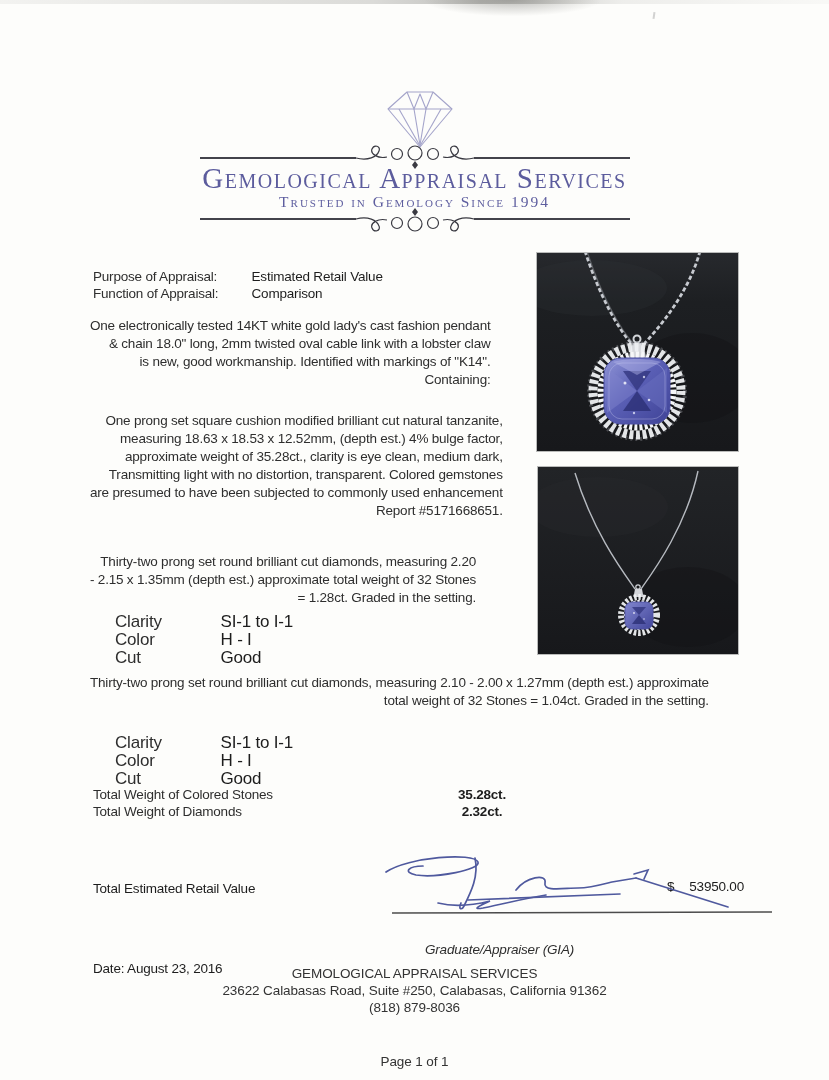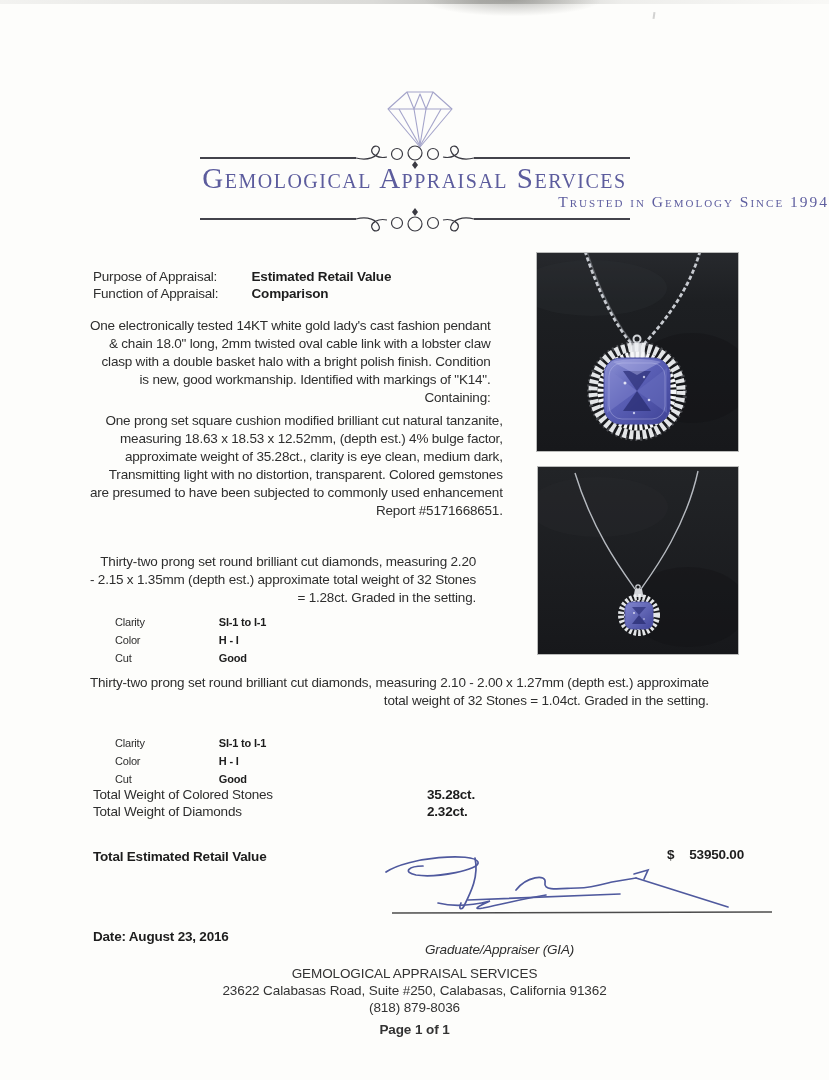--- a/index.html
+++ b/index.html
@@ -11,33 +11,33 @@
   .streak{position:absolute;top:0;left:0;width:829px;height:4px;
     background:linear-gradient(to right,rgba(150,150,145,.10),rgba(130,130,125,.28) 45%,rgba(115,115,110,.45) 58%,rgba(150,150,145,.15) 75%,rgba(160,160,155,.05));}
   .smudge{position:absolute;top:0;left:425px;width:175px;height:16px;
     background:radial-gradient(ellipse at 50% 0%,rgba(105,105,100,.42),rgba(105,105,100,0) 72%);}
   .tickmark{position:absolute;left:653px;top:12px;width:2px;height:7px;background:rgba(120,120,120,.32);transform:rotate(8deg);}
 
   
   .brand-title{left:0;right:0;top:162px;text-align:center;
     font-family:"Liberation Serif",serif;font-variant:small-caps;
     font-size:29px;letter-spacing:1.5px;color:#5c5c9d;}
-  .brand-tagline{left:0;right:0;top:193px;text-align:right;
+  .brand-tagline{left:0;right:0;top:193px;text-align:center;
     font-family:"Liberation Serif",serif;font-variant:small-caps;
     font-size:15.5px;letter-spacing:2px;color:#5e5e9f;}
 
   
   .pline{font-size:13.5px;line-height:18px;letter-spacing:-0.2px;white-space:nowrap;text-align:right;}
   .info-row{font-size:13.5px;line-height:17px;white-space:nowrap;letter-spacing:-0.2px;}
   .info-label{display:inline-block;width:155px;}
-  .bold{font-weight:bold;color:#1d1d1d;}
-  .grade-row{font-size:11px;line-height:18px;white-space:nowrap;letter-spacing:-0.2px;}
+  .bold{font-weight:normal;color:#1d1d1d;margin-top:32px;}
+  .grade-row{font-size:17px;line-height:18px;white-space:nowrap;letter-spacing:-0.2px;}
   .grade-label{display:inline-block;width:101px;}
   .tot-row{position:relative;font-size:13.5px;line-height:17px;white-space:nowrap;letter-spacing:-0.2px;width:450px;}
-  .tot-value{position:absolute;left:334px;width:110px;text-align:left;font-weight:bold;color:#1d1d1d;}
+  .tot-value{position:absolute;left:334px;width:110px;text-align:center;font-weight:bold;color:#1d1d1d;}
   .italic{font-style:italic;}
   .footer-line{left:0;right:0;text-align:center;font-size:13.5px;letter-spacing:-0.1px;color:#333;}
 
   .photo{position:absolute;box-shadow:0 0 0 1px rgba(60,62,66,.35);}
   svg{display:block;}
 </style>
 </head>
 <body>
 
 <div class="page">
@@ -92,21 +92,20 @@
     <span class="bold">Estimated Retail Value</span>
   </div>
   <div class="abs info-row" style="left:93px;top:285px;">
     <span class="info-label">Function of Appraisal:</span>
     <span class="bold">Comparison</span>
   </div>
 
   <div class="abs" style="left:90px;top:317px;">
     <div class="pline">One electronically tested 14KT white gold lady's cast fashion pendant</div>
     <div class="pline">&amp; chain 18.0" long, 2mm twisted oval cable link with a lobster claw</div>
-    <div class="pline">clasp with a double basket halo with a bright polish finish. Condition</div>
     <div class="pline">is new, good workmanship.  Identified with markings of "K14".</div>
     <div class="pline">Containing:</div>
   </div>
 
   <div class="abs" style="left:90px;top:412px;">
     <div class="pline">One prong set square cushion modified brilliant cut natural tanzanite,</div>
     <div class="pline">measuring 18.63 x 18.53 x 12.52mm, (depth est.)  4% bulge factor,</div>
     <div class="pline">approximate weight of 35.28ct., clarity is eye clean, medium dark,</div>
     <div class="pline">Transmitting light with no distortion, transparent. Colored gemstones</div>
     <div class="pline">are presumed to have been subjected to commonly used enhancement</div>

